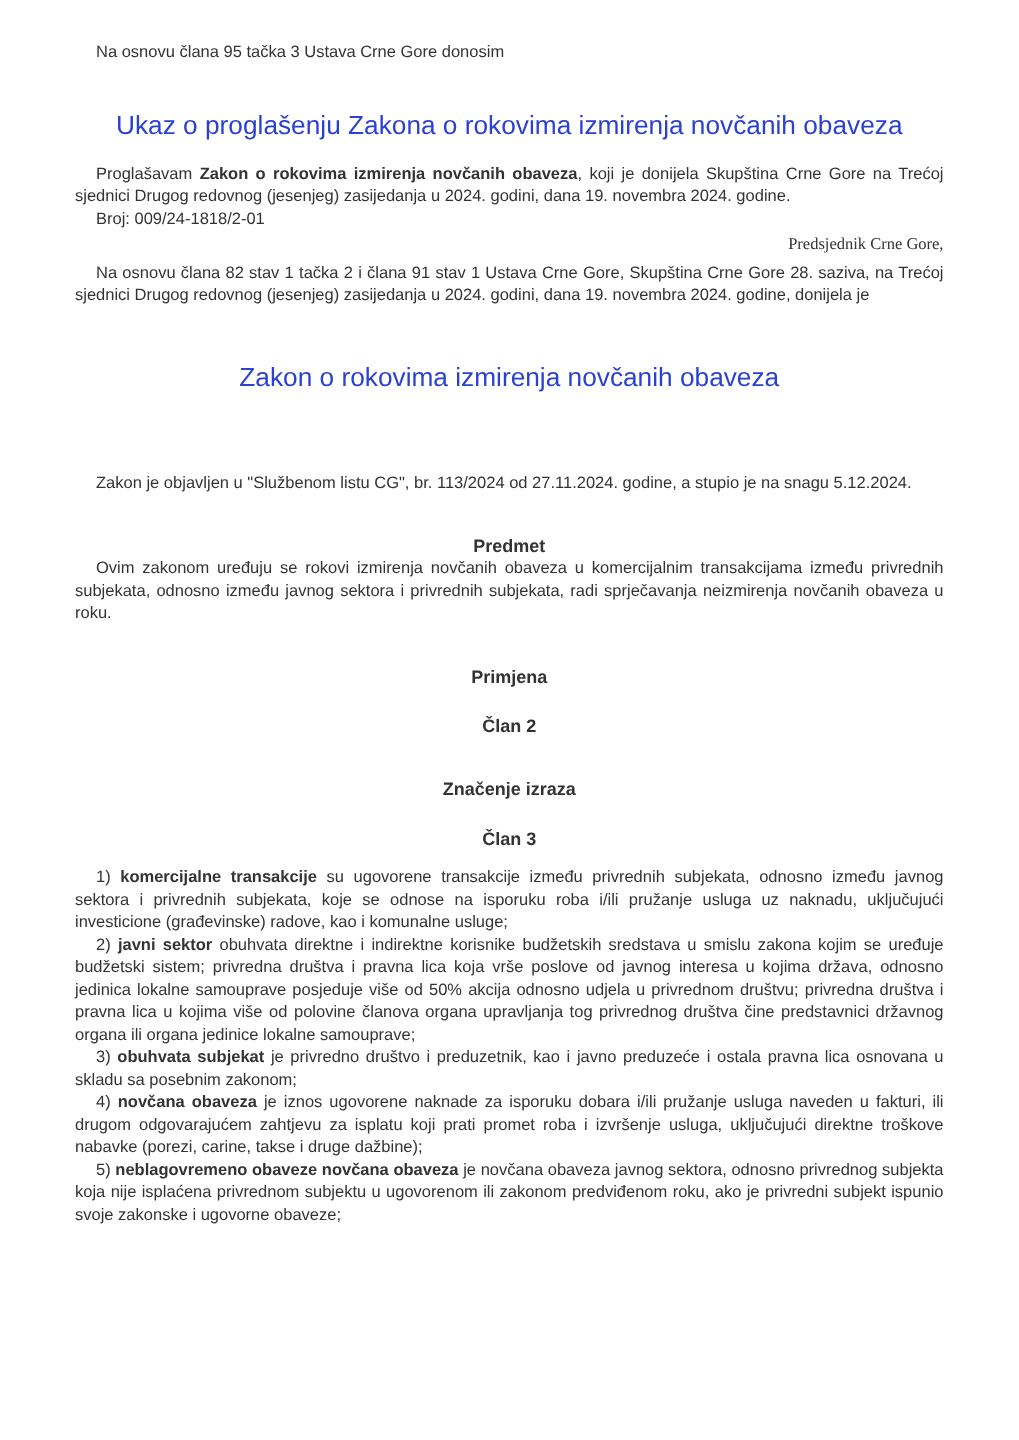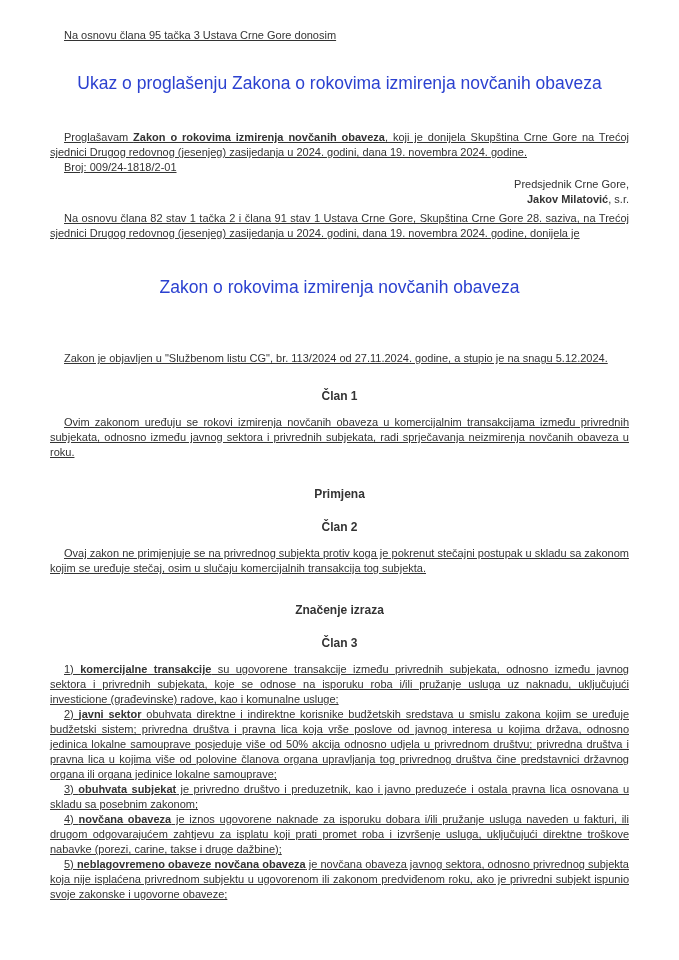--- a/index.html
+++ b/index.html
@@ -12,84 +12,82 @@
     margin: 0 auto;
     background: #ffffff;
     padding: 28px 50px 24px 50px;
   }
   .body {
     font-size: 11px;
     line-height: 15px;
     margin: 0;
     color: var(--text);
   }
-  .indent { text-indent: 14px; text-decoration: underline; }
+  .indent { text-indent: 14px; }
   .just { text-align: justify; }
   .right { text-align: right; }
   .blue-title {
     color: var(--accent);
     font-size: 17.5px;
     font-weight: 500;
     text-align: center;
-    margin: 28px 0 35px 0;
+    margin: 28px 0 14px 0;
     line-height: 24px;
   }
   .blue-title.zakon { margin: 34px 0 52px 0; }
   .publication { margin-bottom: 22px; }
   .sec-heading {
     font-size: 12px;
     font-weight: bold;
     text-align: center;
     margin: 26px 0 0 0;
     line-height: 16px;
     color: var(--text);
   }
   .clan-heading {
     font-size: 12px;
     font-weight: bold;
     text-align: center;
     margin: 17px 0 11px 0;
     line-height: 16px;
     color: var(--text);
   }
-  .sig-block { margin: 2px 0 4px 0; }
+  .sig-block { margin: 2px 0 4px 0; font-family: Liberation Serif, serif; }
   b, .seg-b { font-weight: bold; }
 </style>
 </head>
 <body>
 
 <div class="page">
 
   <p class="body indent">Na osnovu člana 95 tačka 3 Ustava Crne Gore donosim</p>
 
   <h1 class="blue-title">Ukaz o proglašenju Zakona o rokovima izmirenja novčanih obaveza</h1>
 
   <p class="body indent just"><span>Proglašavam </span><span class="seg-b">Zakon o rokovima izmirenja novčanih obaveza</span><span>, koji je donijela Skupština Crne Gore na Trećoj sjednici Drugog redovnog (jesenjeg) zasijedanja u 2024. godini, dana 19. novembra 2024. godine.</span></p>
   <p class="body indent">Broj: 009/24-1818/2-01</p>
 
   <div class="sig-block">
     <p class="body right">Predsjednik Crne Gore,</p>
-    <p class="body right"><span class="seg-b">Jakov Milatović</span><span>, s.r.</span></p>
   </div>
 
   <p class="body indent just">Na osnovu člana 82 stav 1 tačka 2 i člana 91 stav 1 Ustava Crne Gore, Skupština Crne Gore 28. saziva, na Trećoj sjednici Drugog redovnog (jesenjeg) zasijedanja u 2024. godini, dana 19. novembra 2024. godine, donijela je</p>
 
   <h1 class="blue-title zakon">Zakon o rokovima izmirenja novčanih obaveza</h1>
 
   <p class="body indent publication">Zakon je objavljen u "Službenom listu CG", br. 113/2024 od 27.11.2024. godine, a stupio je na snagu 5.12.2024.</p>
 
   <section>
-    <h3 class="clan-heading">Član 1</h3>
+    <h2 class="sec-heading">Predmet</h2>
     <p class="body indent just"><span>Ovim zakonom uređuju se rokovi izmirenja novčanih obaveza u komercijalnim transakcijama između privrednih subjekata, odnosno između javnog sektora i privrednih subjekata, radi sprječavanja neizmirenja novčanih obaveza u roku.</span></p>
   </section>
 
   <section>
     <h2 class="sec-heading">Primjena</h2>
     <h3 class="clan-heading">Član 2</h3>
-    <p class="body indent just"><span>Ovaj zakon ne primjenjuje se na privrednog subjekta protiv koga je pokrenut stečajni postupak u skladu sa zakonom kojim se uređuje stečaj, osim u slučaju komercijalnih transakcija tog subjekta.</span></p>
   </section>
 
   <section>
     <h2 class="sec-heading">Značenje izraza</h2>
     <h3 class="clan-heading">Član 3</h3>
     <p class="body indent just"><span>1) </span><span class="seg-b">komercijalne transakcije</span><span> su ugovorene transakcije između privrednih subjekata, odnosno između javnog sektora i privrednih subjekata, koje se odnose na isporuku roba i/ili pružanje usluga uz naknadu, uključujući investicione (građevinske) radove, kao i komunalne usluge;</span></p>
     <p class="body indent just"><span>2) </span><span class="seg-b">javni sektor</span><span> obuhvata direktne i indirektne korisnike budžetskih sredstava u smislu zakona kojim se uređuje budžetski sistem; privredna društva i pravna lica koja vrše poslove od javnog interesa u kojima država, odnosno jedinica lokalne samouprave posjeduje više od 50% akcija odnosno udjela u privrednom društvu; privredna društva i pravna lica u kojima više od polovine članova organa upravljanja tog privrednog društva čine predstavnici državnog organa ili organa jedinice lokalne samouprave;</span></p>
     <p class="body indent just"><span>3) </span><span class="seg-b">obuhvata subjekat</span><span> je privredno društvo i preduzetnik, kao i javno preduzeće i ostala pravna lica osnovana u skladu sa posebnim zakonom;</span></p>
     <p class="body indent just"><span>4) </span><span class="seg-b">novčana obaveza</span><span> je iznos ugovorene naknade za isporuku dobara i/ili pružanje usluga naveden u fakturi, ili drugom odgovarajućem zahtjevu za isplatu koji prati promet roba i izvršenje usluga, uključujući direktne troškove nabavke (porezi, carine, takse i druge dažbine);</span></p>
     <p class="body indent just"><span>5) </span><span class="seg-b">neblagovremeno obaveze novčana obaveza</span><span> je novčana obaveza javnog sektora, odnosno privrednog subjekta koja nije isplaćena privrednom subjektu u ugovorenom ili zakonom predviđenom roku, ako je privredni subjekt ispunio svoje zakonske i ugovorne obaveze;</span></p>

